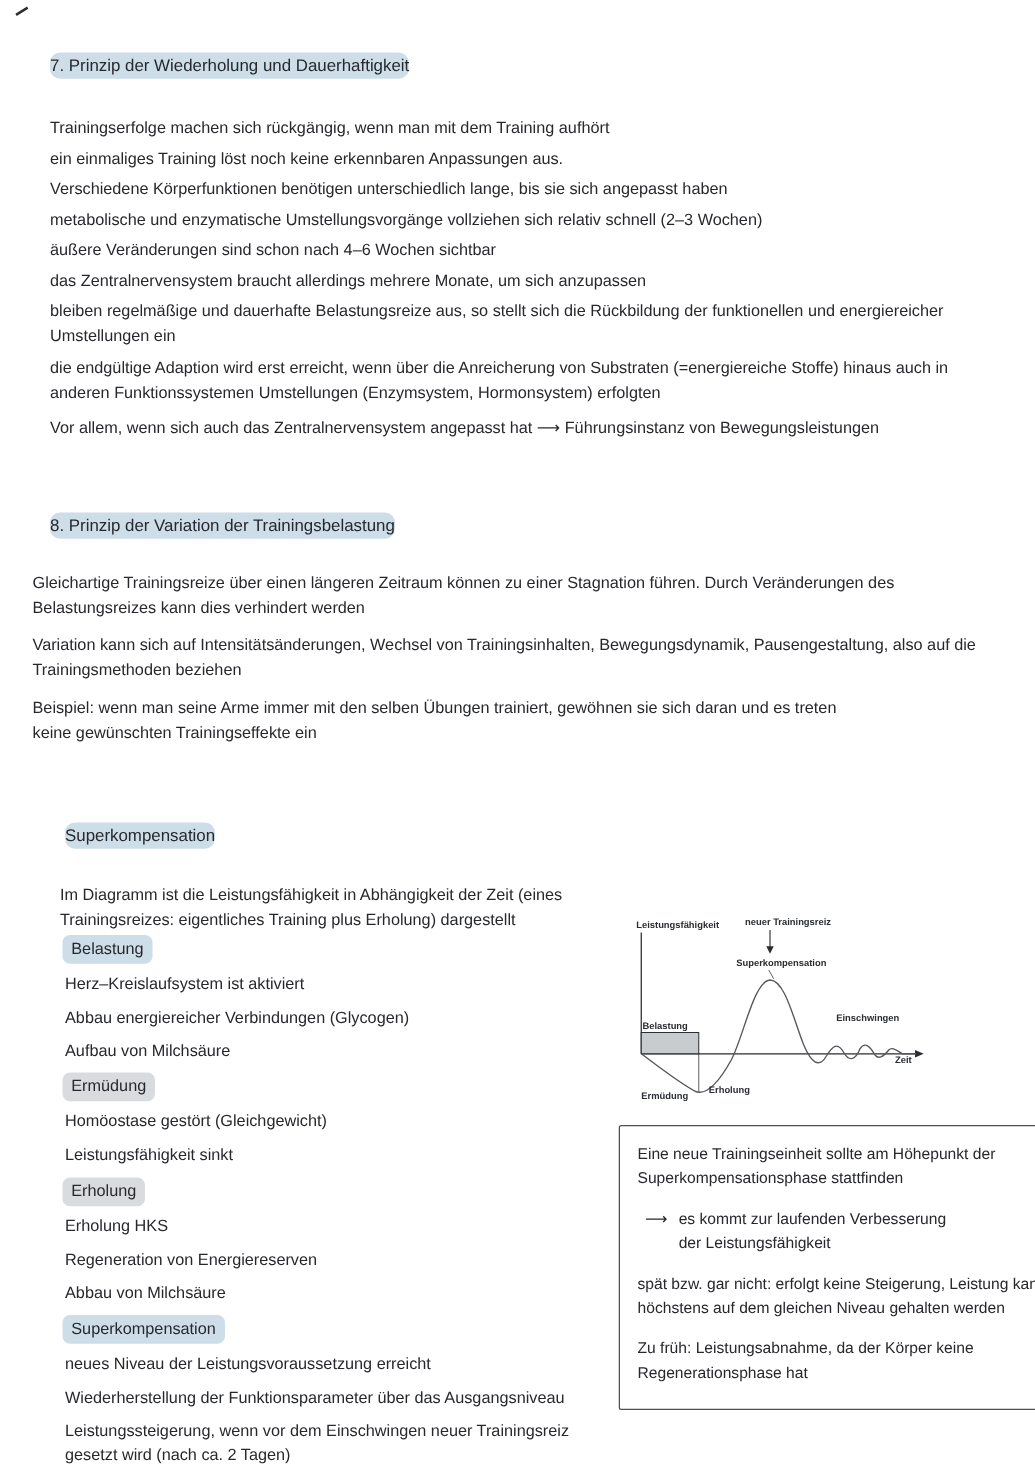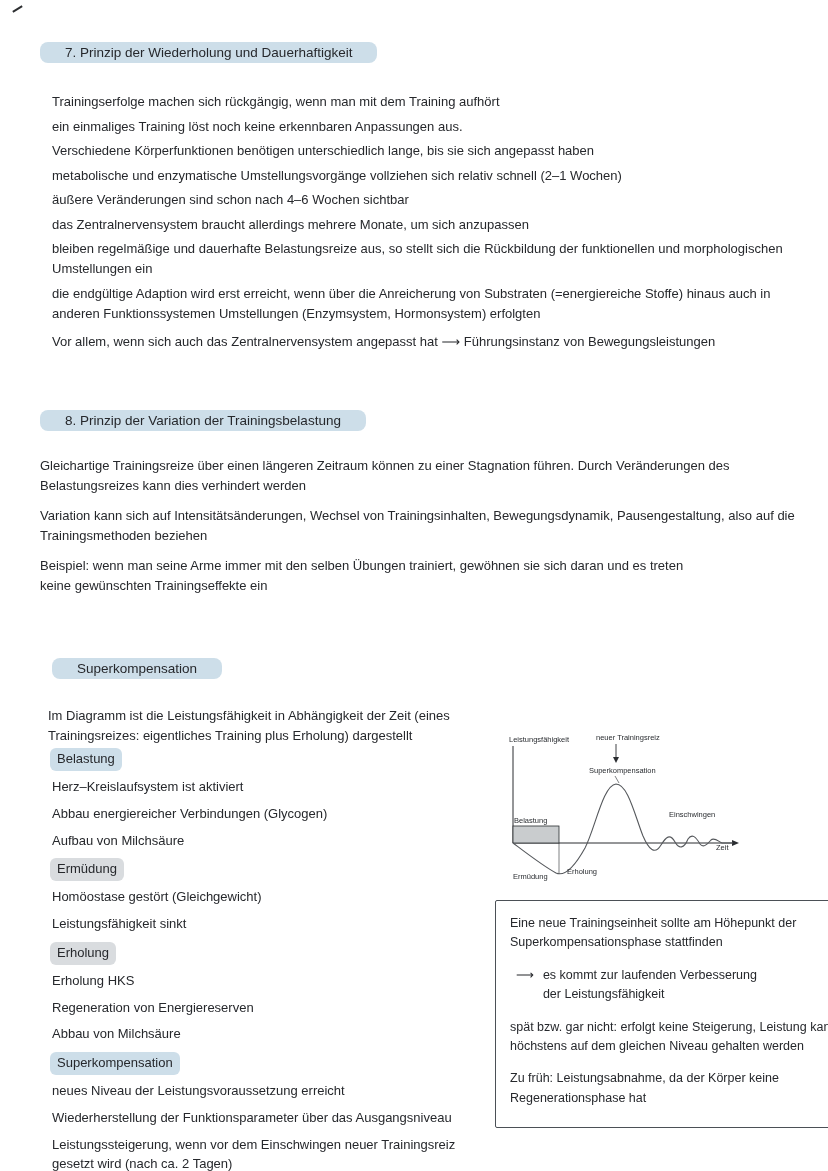--- a/index.html
+++ b/index.html
@@ -13,21 +13,21 @@
     font-size: 13px;
     overflow: hidden;
   }
   .pen-mark {
     position: absolute; left: 12px; top: 8px;
     width: 11px; height: 2px; background: #2c2e31;
     transform: rotate(-32deg);
   }
   .hl {
     display: inline-block;
-    padding: 3px 25px;
+    padding: 3px 0;
     border-radius: 8px;
     background: #cddee9;
     white-space: nowrap;
   }
   .hl-gray { background: #d9dcdf; }
   .hl-sub { padding: 2px 7px; border-radius: 6px; }
   .sec-title { position: absolute; font-size: 13.5px; }
   .sec-body { position: absolute; }
   .sec-body p { margin: 0 0 5px 0; line-height: 1.5; }
   .sec-body p.two-line { margin-bottom: 6px; }
@@ -65,37 +65,37 @@
 <body>
 
 <div class="page">
 
   <div class="pen-mark"></div>
 
   <div class="sec-title" style="left:40px; top:42px;">
     <span class="hl">7. Prinzip der Wiederholung und Dauerhaftigkeit</span>
   </div>
 
-  <div class="sec-body" style="left:52px; top:92px; width:742px;">
+  <div class="sec-body" style="left:40px; top:92px; width:742px;">
     <p>Trainingserfolge machen sich rückgängig, wenn man mit dem Training aufhört</p>
     <p>ein einmaliges Training löst noch keine erkennbaren Anpassungen aus.</p>
     <p>Verschiedene Körperfunktionen benötigen unterschiedlich lange, bis sie sich angepasst haben</p>
-    <p>metabolische und enzymatische Umstellungsvorgänge vollziehen sich relativ schnell (2–1 Wochen)</p>
+    <p>metabolische und enzymatische Umstellungsvorgänge vollziehen sich relativ schnell (2–3 Wochen)</p>
     <p>äußere Veränderungen sind schon nach 4–6 Wochen sichtbar</p>
     <p>das Zentralnervensystem braucht allerdings mehrere Monate, um sich anzupassen</p>
-    <p class="two-line">bleiben regelmäßige und dauerhafte Belastungsreize aus, so stellt sich die Rückbildung der funktionellen und morphologischen Umstellungen ein</p>
+    <p class="two-line">bleiben regelmäßige und dauerhafte Belastungsreize aus, so stellt sich die Rückbildung der funktionellen und energiereicher Umstellungen ein</p>
     <p class="two-line">die endgültige Adaption wird erst erreicht, wenn über die Anreicherung von Substraten (=energiereiche Stoffe) hinaus auch in anderen Funktionssystemen Umstellungen (Enzymsystem, Hormonsystem) erfolgten</p>
     <p class="gap-top">Vor allem, wenn sich auch das Zentralnervensystem angepasst hat ⟶  Führungsinstanz von Bewegungsleistungen</p>
   </div>
 
   <div class="sec-title" style="left:40px; top:410px;">
     <span class="hl">8. Prinzip der Variation der Trainingsbelastung</span>
   </div>
 
-  <div class="sec-body s8" style="left:40px; top:456px; width:762px;">
+  <div class="sec-body s8" style="left:26px; top:456px; width:762px;">
     <p>Gleichartige Trainingsreize über einen längeren Zeitraum können zu einer Stagnation führen. Durch Veränderungen des Belastungsreizes kann dies verhindert werden</p>
     <p>Variation kann sich auf Intensitätsänderungen, Wechsel von Trainingsinhalten, Bewegungsdynamik, Pausengestaltung, also auf die Trainingsmethoden beziehen</p>
     <p style="max-width:645px;">Beispiel: wenn man seine Arme immer mit den selben Übungen trainiert, gewöhnen sie sich daran und es treten keine gewünschten Trainingseffekte ein</p>
   </div>
 
   <div class="superk-title" style="left:52px; top:658px;">
     <span class="hl">Superkompensation</span>
   </div>
 
   <p class="superk-intro" style="left:48px; top:706px; width:432px;">Im Diagramm ist die Leistungsfähigkeit in Abhängigkeit der Zeit (eines Trainingsreizes: eigentliches Training plus Erholung) dargestellt</p>
@@ -120,21 +120,21 @@
     </div>
     <div class="group">
       <span class="hl hl-sub">Superkompensation</span>
       <p>neues Niveau der Leistungsvoraussetzung erreicht</p>
       <p>Wiederherstellung der Funktionsparameter über das Ausgangsniveau</p>
       <p>Leistungssteigerung, wenn vor dem Einschwingen neuer Trainingsreiz gesetzt wird (nach ca. 2 Tagen)</p>
     </div>
 
   </div>
 
-  <div class="diagram-wrap" style="left:503px; top:728px; width:245px; height:170px;">
+  <div class="diagram-wrap" style="left:503px; top:728px; width:245px; height:170px;font-weight:bold;">
     <svg width="245" height="170" viewBox="0 0 245 170">
 
       <text x="6" y="14">Leistungsfähigkeit</text>
       <text x="93" y="12">neuer Trainingsreiz</text>
 
       <line x1="113" y1="16" x2="113" y2="30" stroke="#2a2d31" stroke-width="0.9"></line>
       <polygon points="110,29 116,29 113,35" fill="#2a2d31"></polygon>
       <text x="86" y="45">Superkompensation</text>
       <line x1="112" y1="48" x2="116" y2="55" stroke="#2a2d31" stroke-width="0.6"></line>
 

